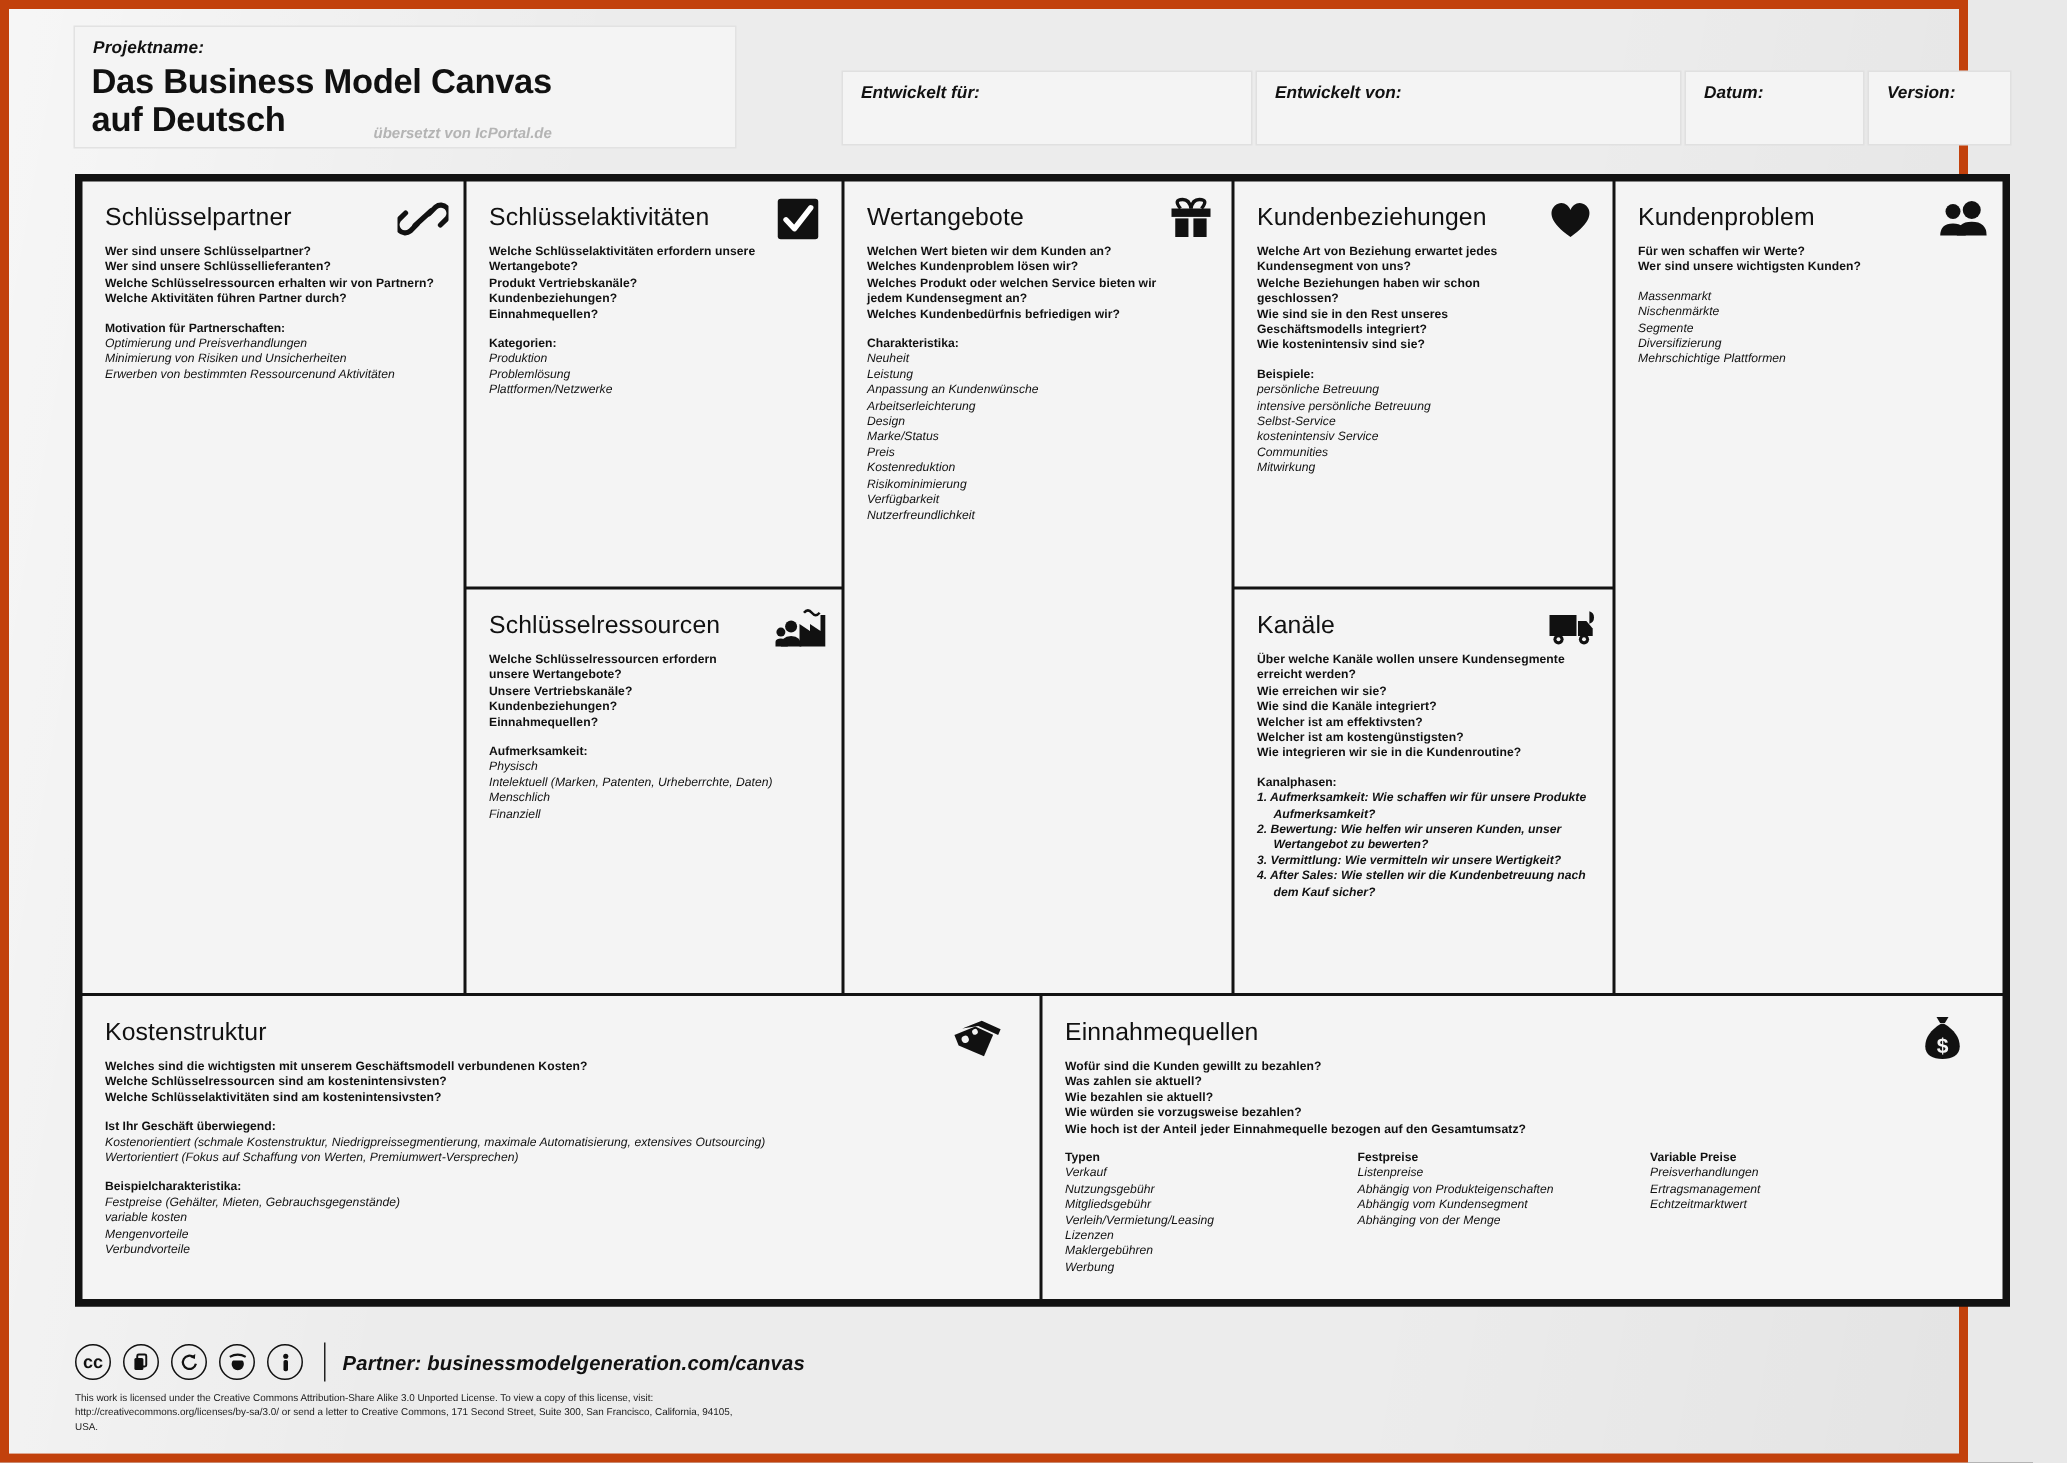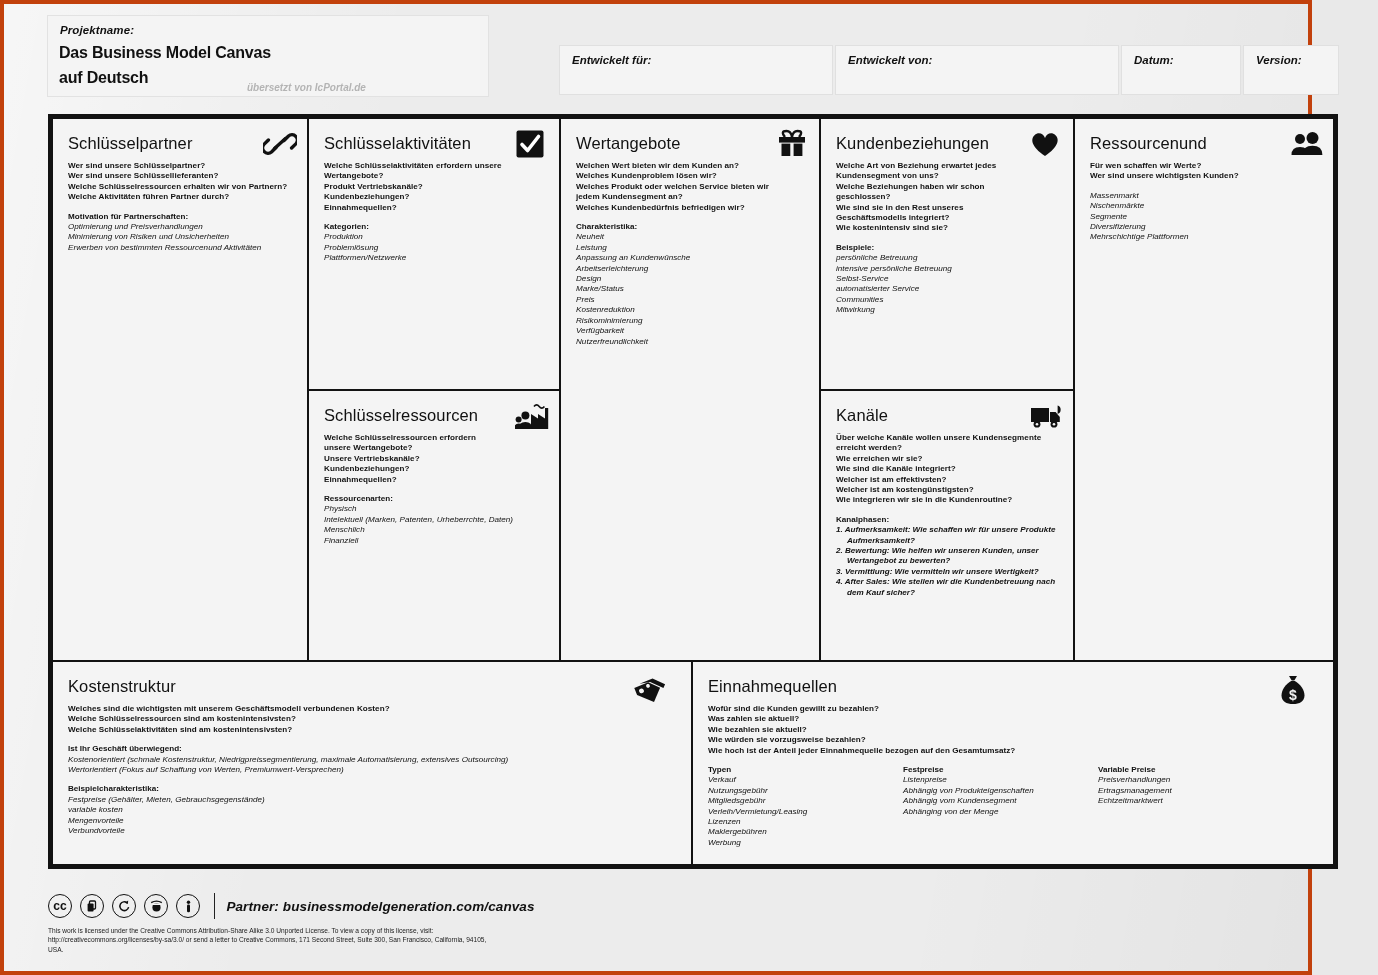--- a/index.html
+++ b/index.html
@@ -15,21 +15,21 @@
     overflow: hidden;
   }
 
   
   #page {
     position: relative;
     width: 1312px;
     height: 975px;
     background: #ececec;
     box-sizing: border-box;
-    border: 4px solid #c2410c;
+    border: 6px solid #c2410c;
   }
   .page-sheen {
     position: absolute;
     inset: 0;
     background: linear-gradient(100deg, rgba(255,255,255,.55) 0%, rgba(255,255,255,0) 28%, rgba(255,255,255,0) 72%, rgba(0,0,0,.035) 100%);
     pointer-events: none;
   }
 
   
   #header {
@@ -54,21 +54,21 @@
     top: 8px;
     font-size: 11.5px;
     font-style: italic;
     font-weight: bold;
     letter-spacing: .1px;
   }
   .canvas-title {
     position: absolute;
     left: 11px;
     top: 24px;
-    font-size: 16px;
+    font-size: 23px;
     font-weight: bold;
     line-height: 25px;
     letter-spacing: -0.2px;
     white-space: pre-line;
   }
   .translator {
     position: absolute;
     left: 199px;
     top: 66px;
     font-size: 10px;
@@ -313,21 +313,21 @@
           <path d="M-1 28 q0-5.4 4.6-5.4 q4.6 0 4.6 5.4 z" fill="#111"></path>
         </svg>
       </div>
       <div class="cell-inner">
         <div class="cell-title">Schlüsselressourcen</div>
         <div class="q" style="white-space: pre-line;">Welche Schlüsselressourcen erfordern
 unsere Wertangebote?
 Unsere Vertriebskanäle?
 Kundenbeziehungen?
 Einnahmequellen?</div>
-        <div class="sub-head">Ressourcenarten:</div>
+        <div class="sub-head">Aufmerksamkeit:</div>
         <div class="it" style="white-space: pre-line;">Physisch
 Intelektuell (Marken, Patenten, Urheberrchte, Daten)
 Menschlich
 Finanziell</div>
       </div>
     </div>
 
     <div class="cell" id="c-value">
       <div class="icon">
         <svg width="34" height="30" viewBox="0 0 34 30">
@@ -372,21 +372,21 @@
 Kundensegment von uns?
 Welche Beziehungen haben wir schon
 geschlossen?
 Wie sind sie in den Rest unseres
 Geschäftsmodells integriert?
 Wie kostenintensiv sind sie?</div>
         <div class="sub-head">Beispiele:</div>
         <div class="it" style="white-space: pre-line;">persönliche Betreuung
 intensive persönliche Betreuung
 Selbst-Service
-automatisierter Service
+kostenintensiv Service
 Communities
 Mitwirkung</div>
       </div>
     </div>
 
     <div class="cell" id="c-channels">
       <div class="icon">
         <svg width="34" height="30" viewBox="0 0 34 30">
           <path d="M2 7 h18 v14 H2 z" fill="#111"></path>
           <path d="M21 11 h5.6 l4.2 5 v5 H21 z" fill="#111"></path>
@@ -417,21 +417,21 @@
     <div class="cell" id="c-segments">
       <div class="icon">
         <svg width="34" height="30" viewBox="0 0 34 30">
           <circle cx="11" cy="10" r="5" fill="#111"></circle>
           <path d="M2.5 26 q0-8 8.5-8 q8.5 0 8.5 8 z" fill="#111"></path>
           <circle cx="23.5" cy="9" r="6" fill="#111"></circle>
           <path d="M13.6 26 q0-9.2 9.9-9.2 q9.9 0 9.9 9.2 z" fill="#111"></path>
         </svg>
       </div>
       <div class="cell-inner">
-        <div class="cell-title">Ressourcenund</div>
+        <div class="cell-title">Kundenproblem</div>
         <div class="q" style="white-space: pre-line;">Für wen schaffen wir Werte?
 Wer sind unsere wichtigsten Kunden?</div>
         <div class="sub-head"></div>
         <div class="it" style="white-space: pre-line;">Massenmarkt
 Nischenmärkte
 Segmente
 Diversifizierung
 Mehrschichtige Plattformen</div>
       </div>
     </div>

